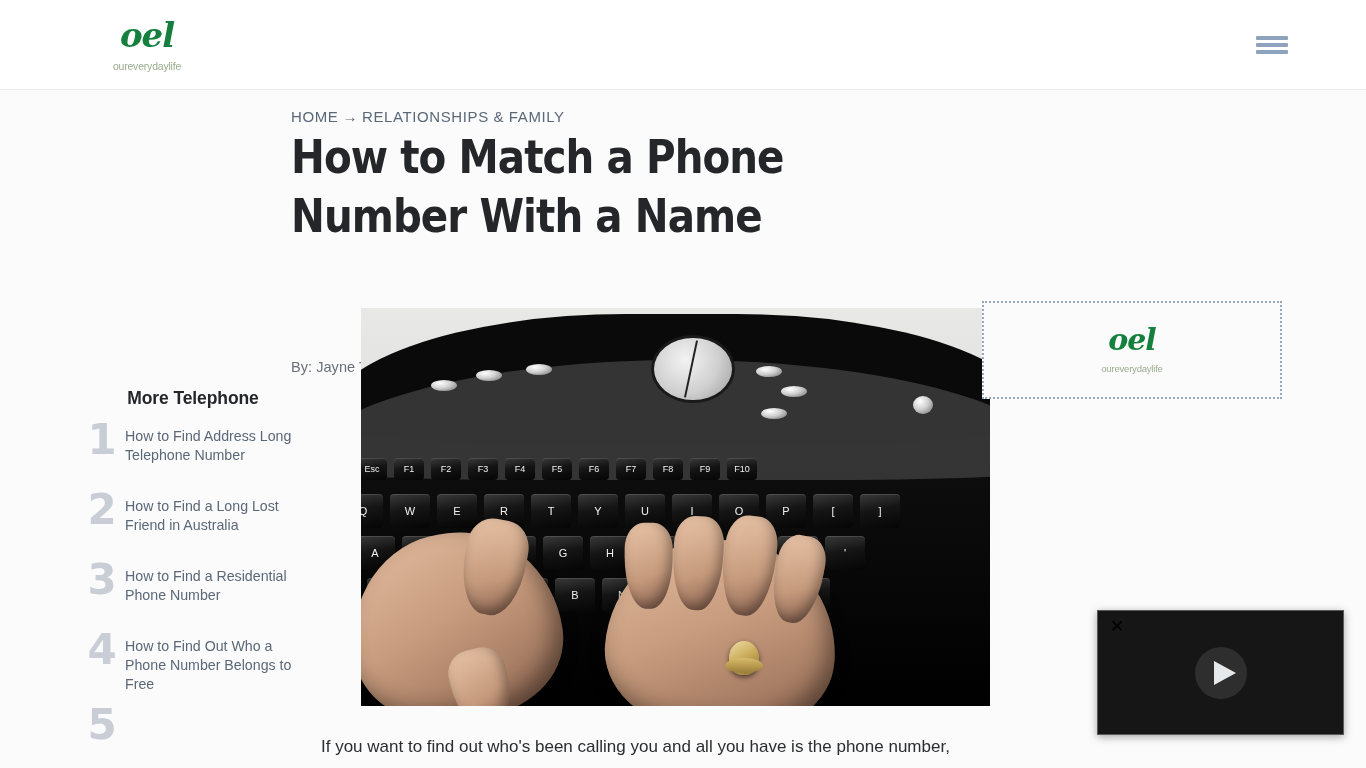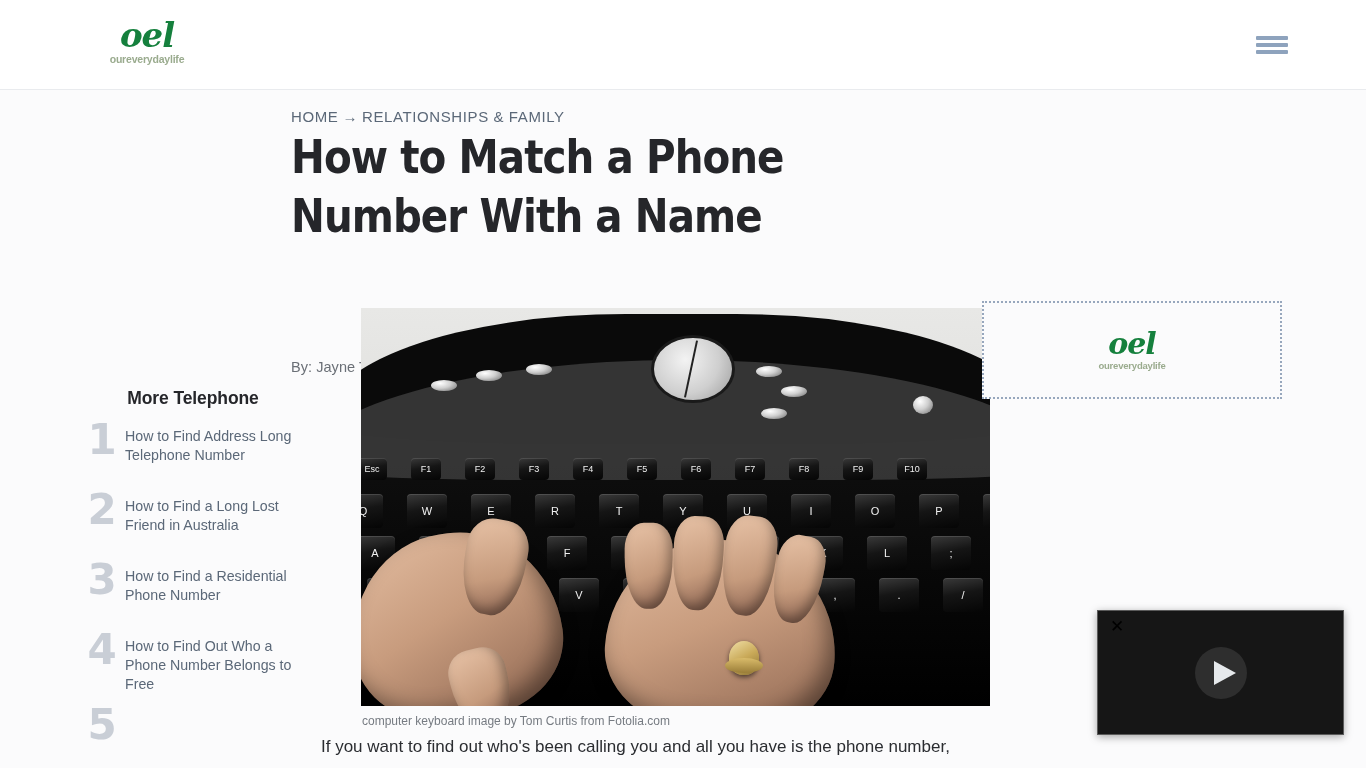--- a/index.html
+++ b/index.html
@@ -36,23 +36,23 @@
     line-height: 34px;
     letter-spacing: -1px;
     color: #15803d;
     display: block;
   }
   .logo-sub {
     display: block;
     font-size: 10.5px;
     line-height: 12px;
     letter-spacing: -0.2px;
-    font-weight: bold;
+    font-weight: normal;
     color: #9aab8e;
-    margin-top: 1px;
+    margin-top: 8px;
   }
   .hamburger {
     position: absolute;
     right: 78px; top: 33px;
     width: 32px; height: 24px;
     cursor: pointer;
     display: flex;
     flex-direction: column;
     justify-content: space-between;
     padding: 3px 0;
@@ -203,21 +203,21 @@
     position: absolute;
     width: 26px; height: 11px;
     border-radius: 50%;
     background: radial-gradient(ellipse at 35% 30%, #ffffff 0%, #cfcfcf 45%, #6a6a6a 100%);
   }
   .kb-rows { position: absolute; left: 0; top: 150px; right: 0; bottom: 0; }
   .kb-row {
     position: absolute;
     left: -10px;
     display: flex;
-    gap: 24px;
+    gap: 7px;
   }
   .kb-key {
     width: 40px; height: 34px;
     border-radius: 4px;
     background: linear-gradient(170deg, #3a3a3a 0%, #151515 45%, #050505 100%);
     box-shadow: inset 0 1px 0 rgba(255,255,255,.12);
     color: #f1f1f1;
     font-size: 11px;
     font-family: "Liberation Sans", sans-serif;
     display: flex;
@@ -451,21 +451,20 @@
         <div class="finger" style="left:92px; top:118px; width:58px; height:78px; transform:rotate(-6deg);"></div>
       </div>
       <div class="hand hand-r">
         <div class="finger" style="left:14px;  top:-12px; width:48px; height:86px; transform:rotate(-4deg);"></div>
         <div class="finger" style="left:62px;  top:-22px; width:50px; height:94px; transform:rotate(-1deg);"></div>
         <div class="finger" style="left:112px; top:-26px; width:52px; height:100px; transform:rotate(3deg);"></div>
         <div class="finger" style="left:164px; top:-10px; width:48px; height:88px; transform:rotate(7deg);"></div>
       </div>
       <div class="ring"></div>
     </div>
-    <figcaption class="img-caption">computer keyboard image by Tom Curtis from Fotolia.com</figcaption>
   </figure>
 
   <p class="body-text">If you want to find out who's been calling you and all you have is the phone number, take advantage of several ways to go about finding the</p>
 
   <div class="ad-box">
     <div class="ad-logo">
       <span class="logo-mark">oel</span>
       <span class="logo-sub">oureverydaylife</span>
     </div>
   </div>

